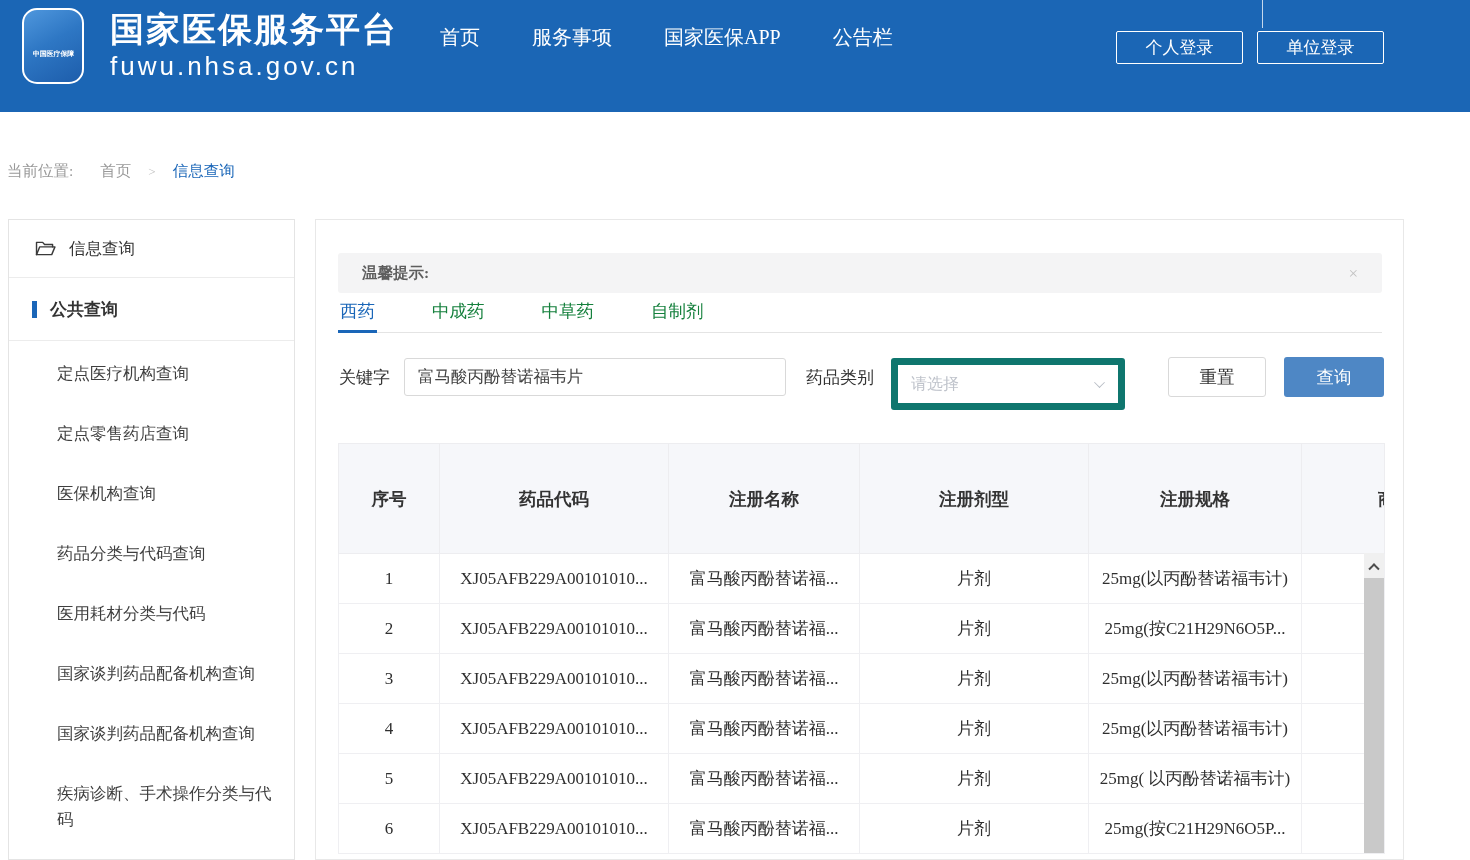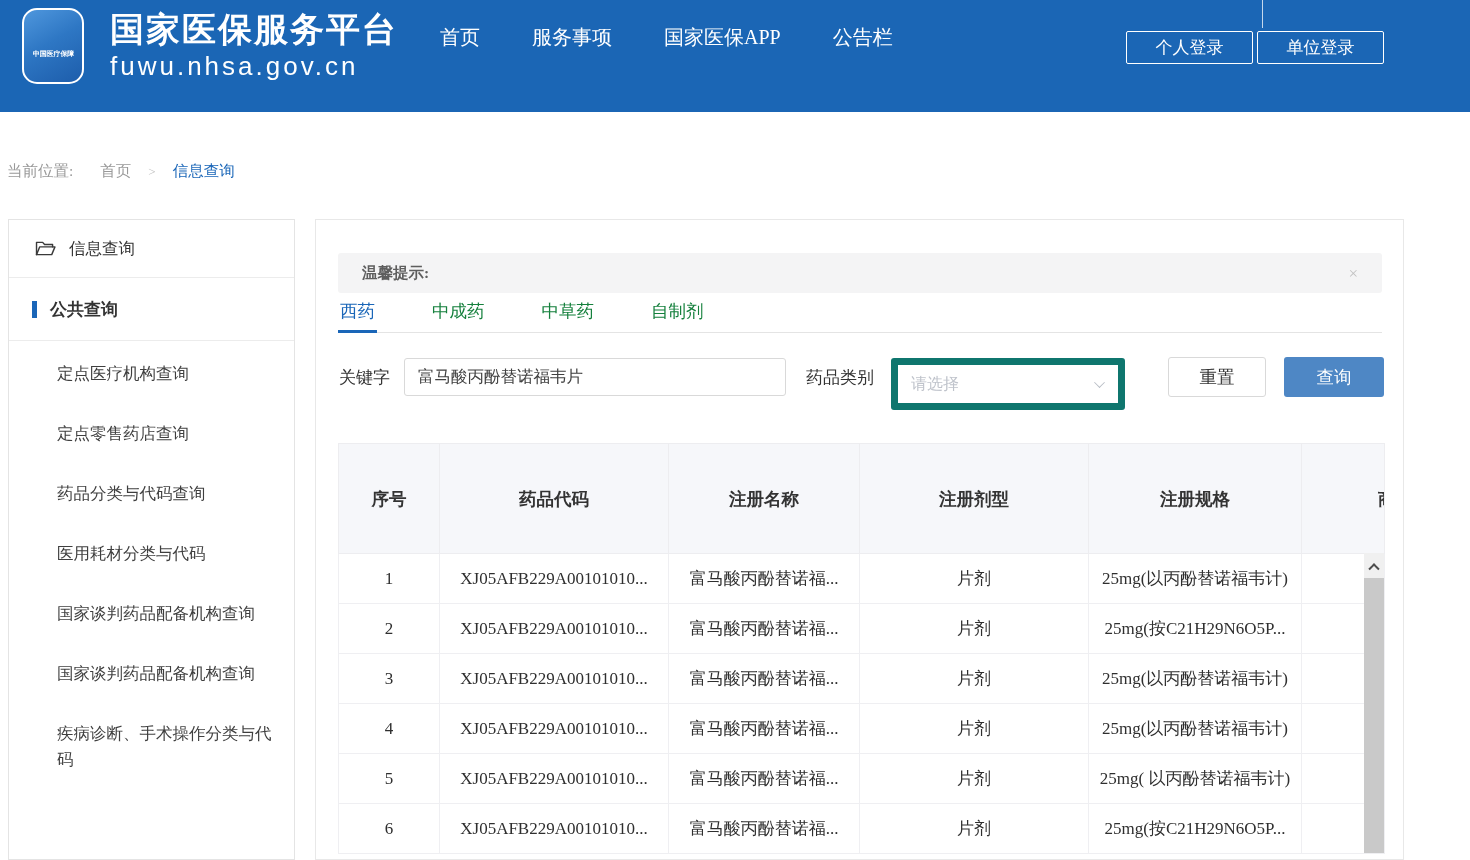--- a/index.html
+++ b/index.html
@@ -19,21 +19,21 @@
   .badge-sub2 { font-size:4px; opacity:.55; white-space:nowrap; margin-top:2px; transform:scale(.8); }
   .titles { margin-left:26px; color:#fff; font-family:"Liberation Sans","DejaVu Sans",sans-serif; }
   .site-title { font-size:34px; font-weight:bold; letter-spacing:2px; line-height:40px; }
   .site-subtitle { font-size:26px; letter-spacing:3px; line-height:34px; }
 
   .main-nav { position:absolute; left:440px; top:24px; display:flex; gap:52px; }
   .nav-item { color:#fff; font-size:20px; text-decoration:none; cursor:pointer; white-space:nowrap; }
 
   .header-divider { position:absolute; left:1262px; top:0; width:1px; height:28px; background:rgba(255,255,255,.75); }
 
-  .login-group { position:absolute; right:86px; top:31px; display:flex; gap:4px; }
+  .login-group { position:absolute; right:86px; top:31px; display:flex; gap:14px; }
   .login-btn { min-width:127px; height:33px; background:transparent; border:1px solid #fff; border-radius:2px;
     color:#fff; font-size:17px; font-family:inherit; cursor:pointer; padding:0 24px; }
 
   
   .breadcrumb { position:absolute; left:7px; top:161px; font-size:15.5px; color:#999;
     display:flex; align-items:center; }
   .bc-prefix { margin-right:27px; }
   .bc-home { color:#999; text-decoration:none; cursor:pointer; }
   .bc-sep { margin:0 17px; color:#c0c0c0; font-size:13px; }
   .bc-current { color:#1a66b8; text-decoration:none; cursor:pointer; }
@@ -150,20 +150,21 @@
   <div class="side-section">
     <span class="side-bar-mark"></span>
     <span>公共查询</span>
   </div>
   <ul class="side-list">
 
       <li>定点医疗机构查询</li>
 
       <li>定点零售药店查询</li>
 
+      <li>医保机构查询</li>
 
       <li>药品分类与代码查询</li>
 
       <li>医用耗材分类与代码</li>
 
       <li>国家谈判药品配备机构查询</li>
 
       <li>国家谈判药品配备机构查询</li>
 
       <li>疾病诊断、手术操作分类与代码</li>

